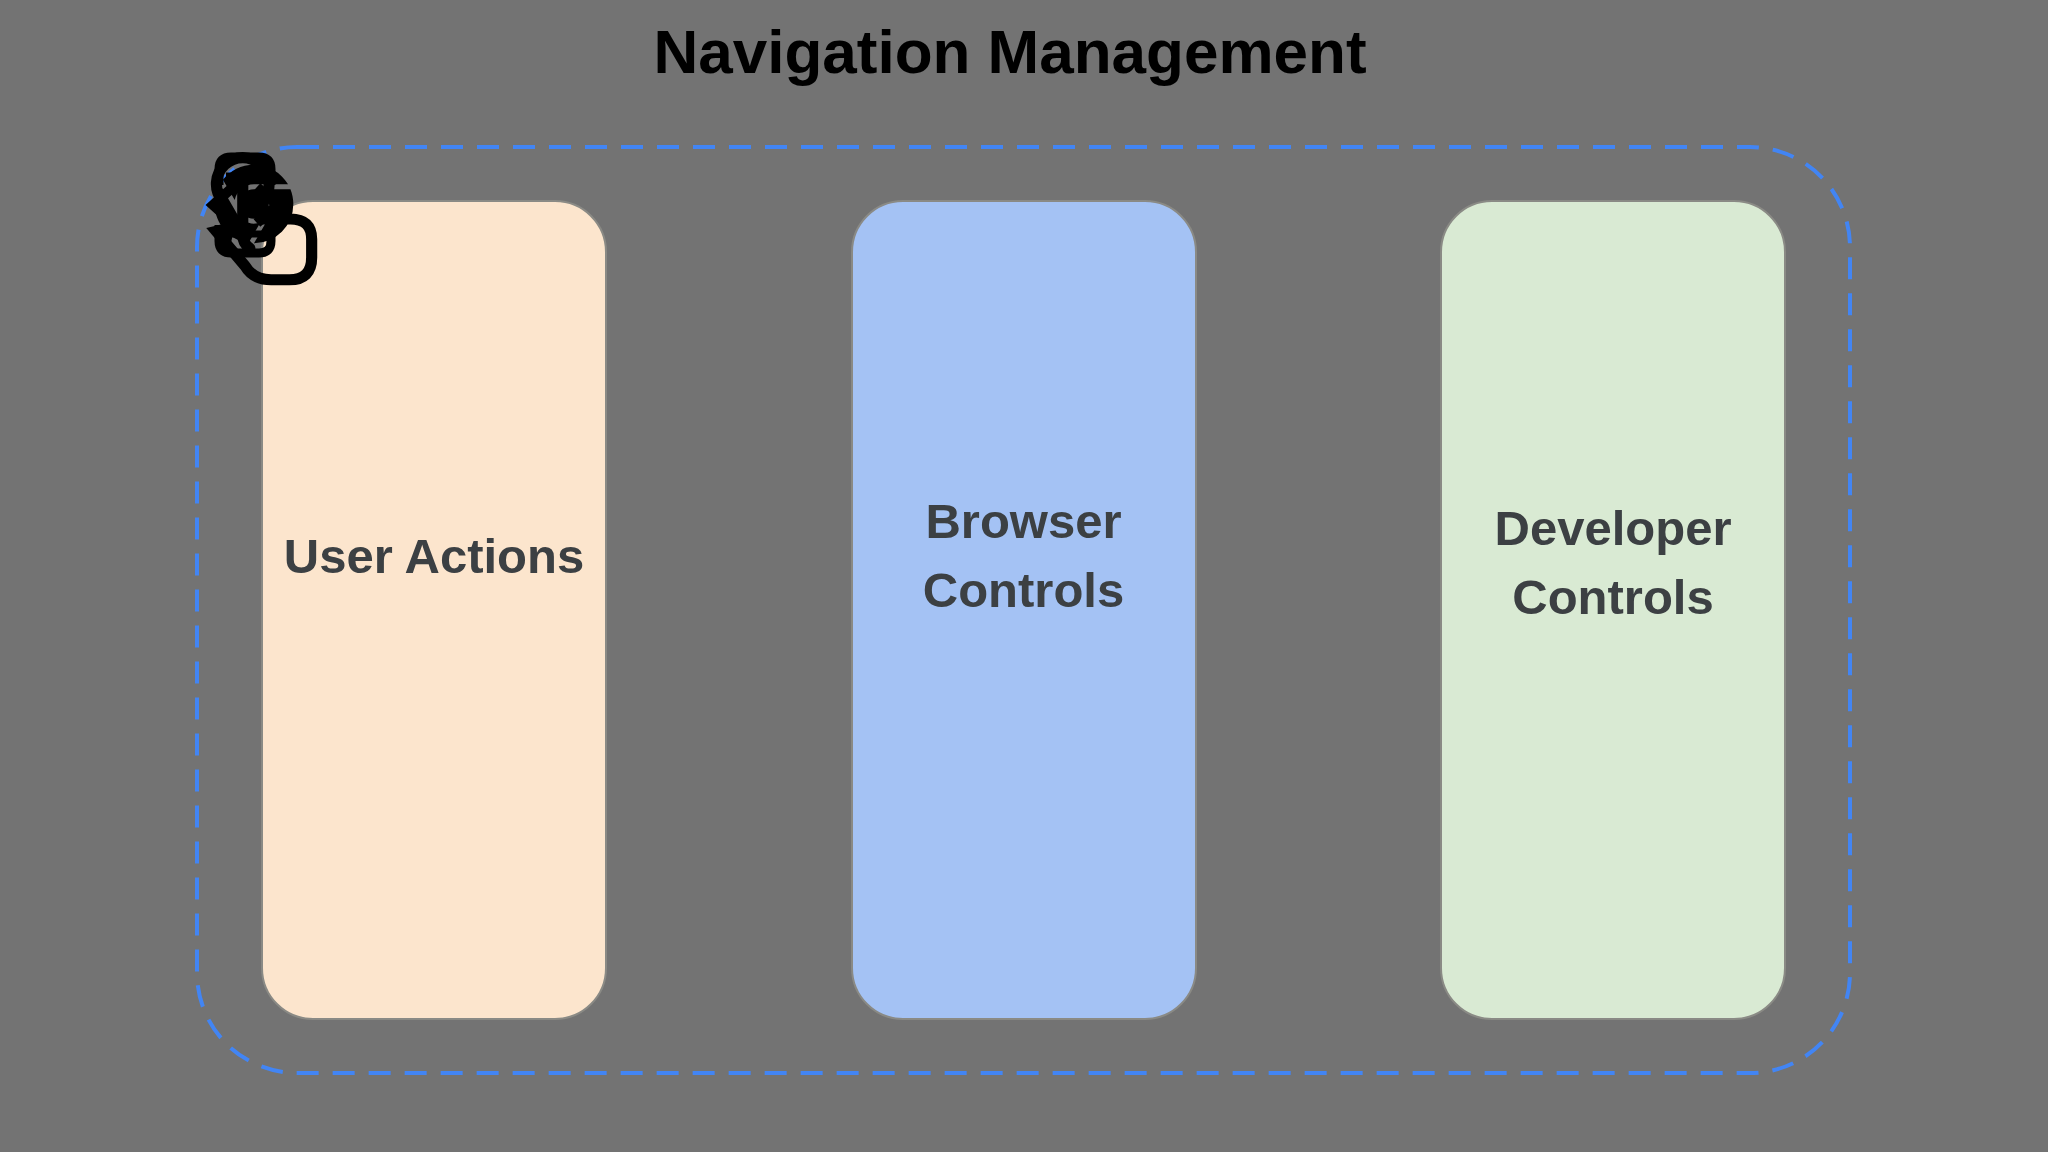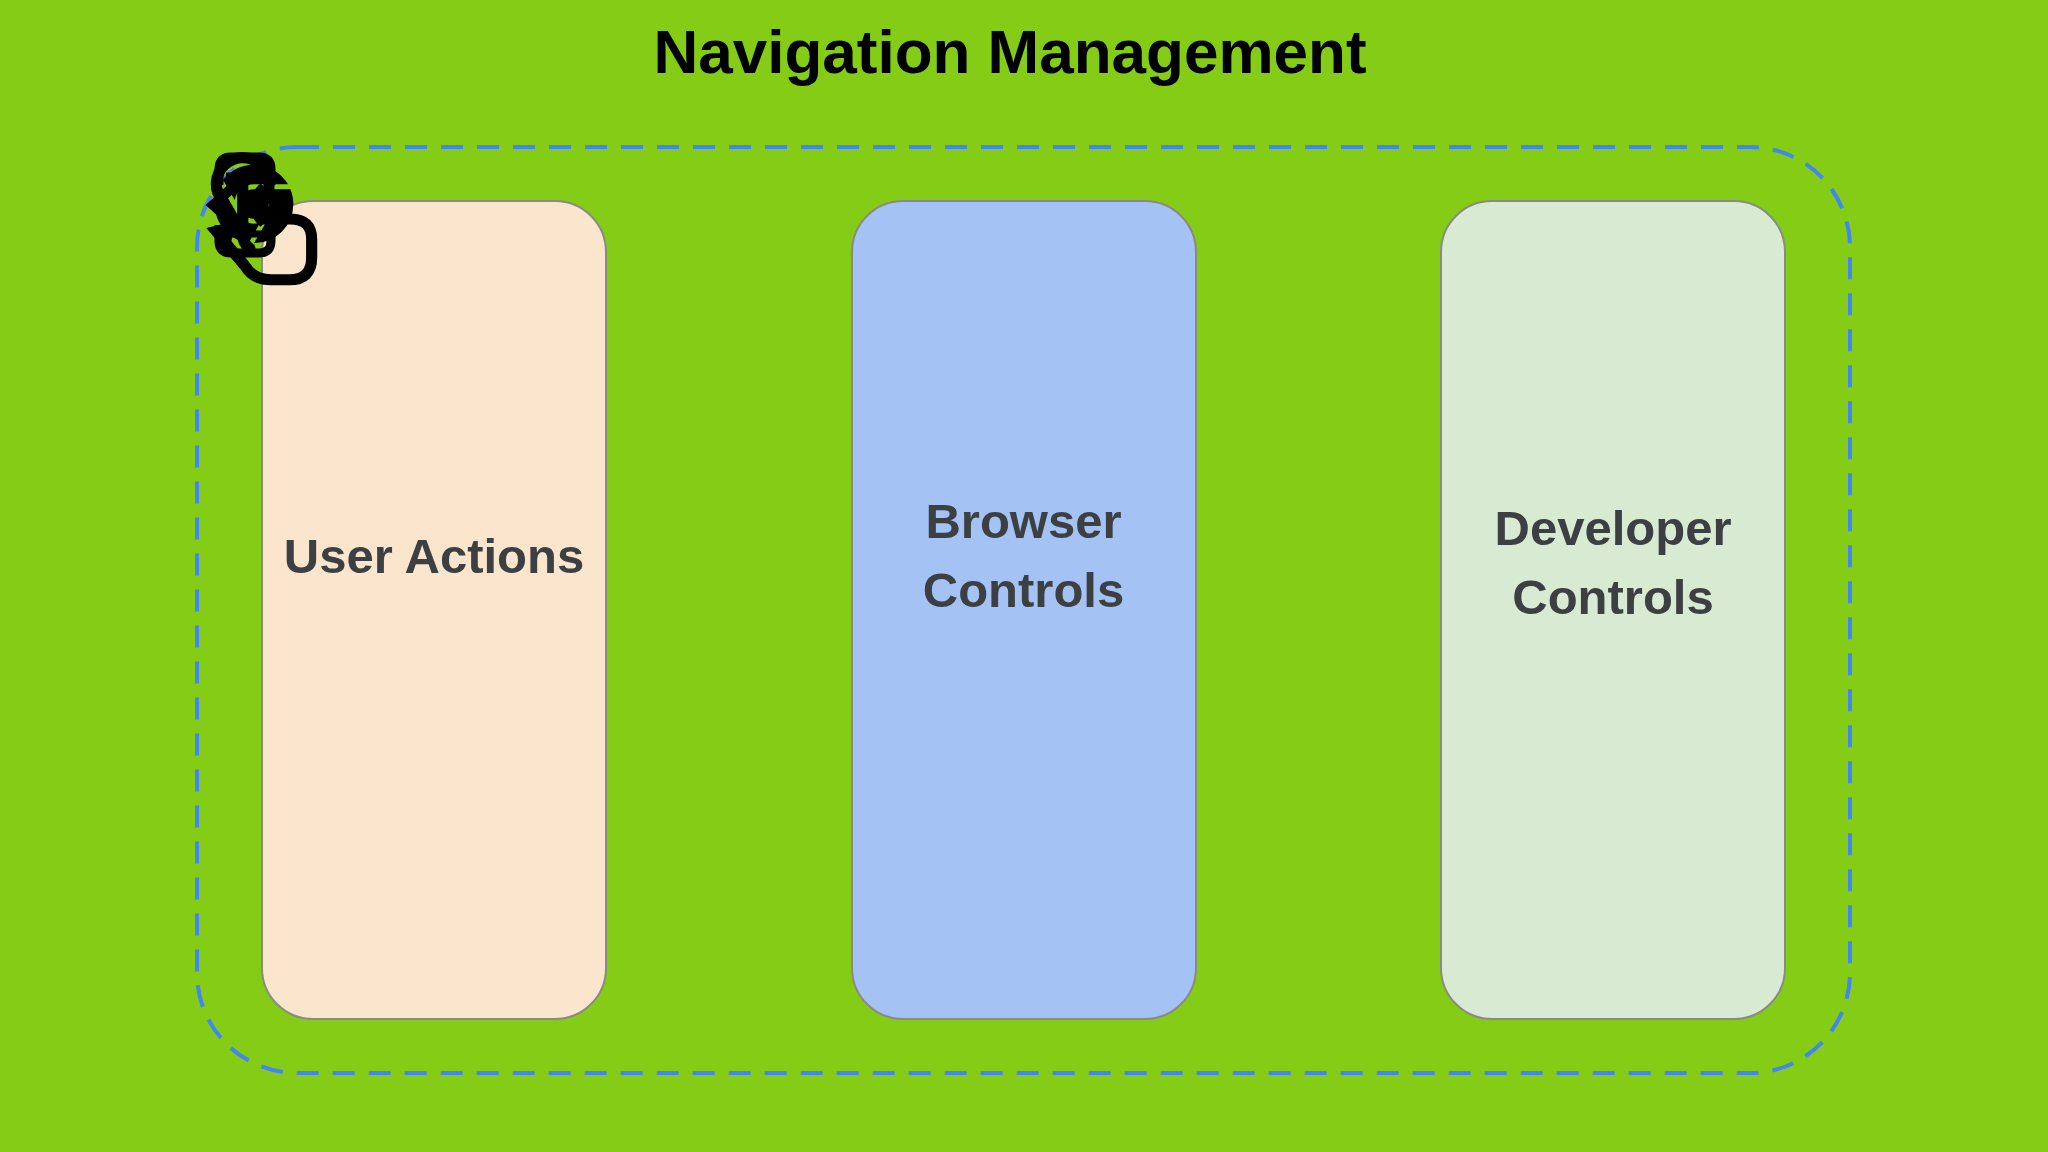--- a/index.html
+++ b/index.html
@@ -1,17 +1,17 @@
 <!DOCTYPE html>
 <html><head>
 <meta charset="utf-8">
 <style>
   html,body{margin:0;padding:0;background:#ffffff;}
   .canvas{
-    position:relative;width:2048px;height:1152px;background:#84cc16;overflow:hidden;
+    position:relative;width:2048px;height:1152px;background:#737373;overflow:hidden;
     font-family:"Liberation Sans","DejaVu Sans",sans-serif;
   }
   .title{
     position:absolute;top:16px;left:0;width:2020px;text-align:center;
     font-size:62px;font-weight:700;letter-spacing:0px;color:#000;
   }
   .boundary{position:absolute;left:195px;top:145px;width:1657px;height:930px;}
   .boundary svg{position:absolute;left:0;top:0;}
   .cards-row{
     position:absolute;left:0;top:0;width:100%;height:100%;box-sizing:border-box;

